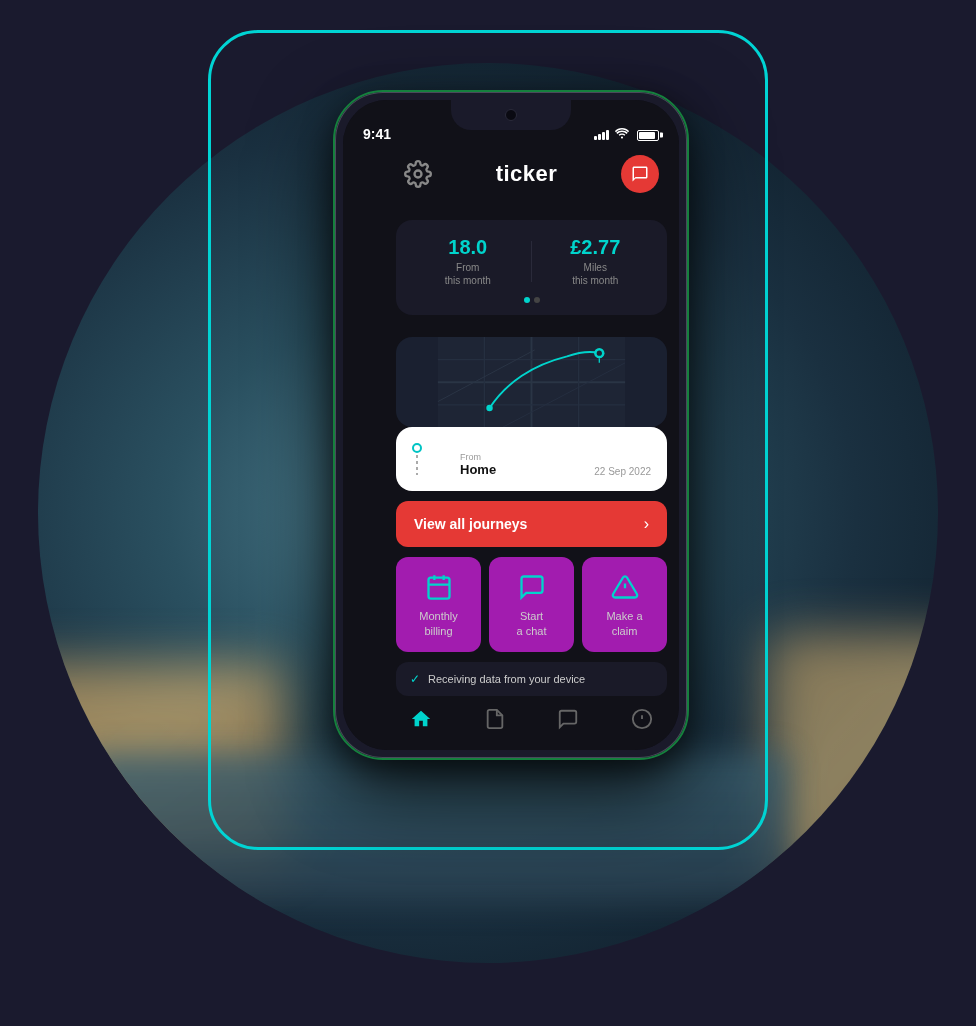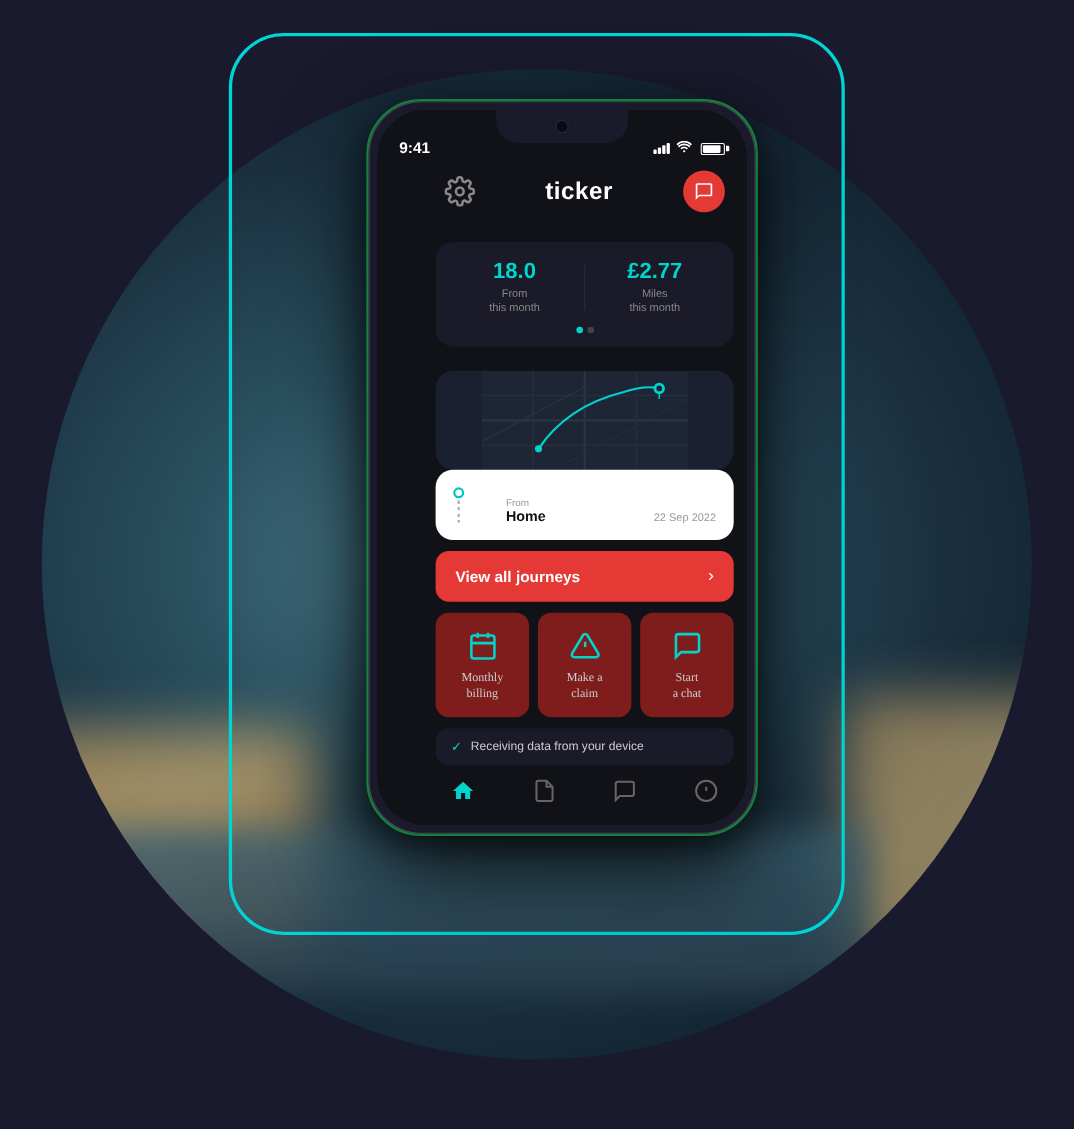--- a/index.html
+++ b/index.html
@@ -471,28 +471,27 @@
 
     
     .quick-actions {
       display: flex;
       margin: 10px 12px 0;
       gap: 8px;
     }
 
     .action-card {
       flex: 1;
-      background: #7f1d1d;
+      background: #a21caf;
       border-radius: 12px;
       padding: 14px 8px;
       display: flex;
       flex-direction: column;
       align-items: center;
       gap: 6px;
-      font-family: Liberation Serif, serif;
     }
 
     .action-icon {
       width: 32px;
       height: 32px;
       display: flex;
       align-items: center;
       justify-content: center;
       color: #00d4cc;
     }
@@ -684,35 +683,35 @@
                   <line x1="16" y1="2" x2="16" y2="6"></line>
                   <line x1="8" y1="2" x2="8" y2="6"></line>
                   <line x1="3" y1="10" x2="21" y2="10"></line>
                 </svg>
               </div>
               <span class="action-label">Monthly<br>billing</span>
             </div>
             <div class="action-card">
               <div class="action-icon">
                 <svg width="28" height="28" viewBox="0 0 24 24" fill="none" stroke="#00d4cc" stroke-width="2">
+                  <path d="M21 15a2 2 0 0 1-2 2H7l-4 4V5a2 2 0 0 1 2-2h14a2 2 0 0 1 2 2z"></path>
+                </svg>
+              </div>
+              <span class="action-label">Start<br>a chat</span>
+            </div>
+            <div class="action-card">
+              <div class="action-icon">
+                <svg width="28" height="28" viewBox="0 0 24 24" fill="none" stroke="#00d4cc" stroke-width="2">
                   <path d="M10.29 3.86L1.82 18a2 2 0 0 0 1.71 3h16.94a2 2 0 0 0 1.71-3L13.71 3.86a2 2 0 0 0-3.42 0z"></path>
                   <line x1="12" y1="9" x2="12" y2="13"></line>
                   <line x1="12" y1="17" x2="12.01" y2="17"></line>
                 </svg>
               </div>
               <span class="action-label">Make a<br>claim</span>
             </div>
-            <div class="action-card">
-              <div class="action-icon">
-                <svg width="28" height="28" viewBox="0 0 24 24" fill="none" stroke="#00d4cc" stroke-width="2">
-                  <path d="M21 15a2 2 0 0 1-2 2H7l-4 4V5a2 2 0 0 1 2-2h14a2 2 0 0 1 2 2z"></path>
-                </svg>
-              </div>
-              <span class="action-label">Start<br>a chat</span>
-            </div>
           </div>
 
           <div class="status-strip">
             <span class="check-icon">✓</span>
             <span class="status-text">Receiving data from your device</span>
           </div>
 
           <div class="bottom-nav">
             <div class="nav-item">
               <svg width="22" height="22" viewBox="0 0 24 24" fill="#00d4cc">

